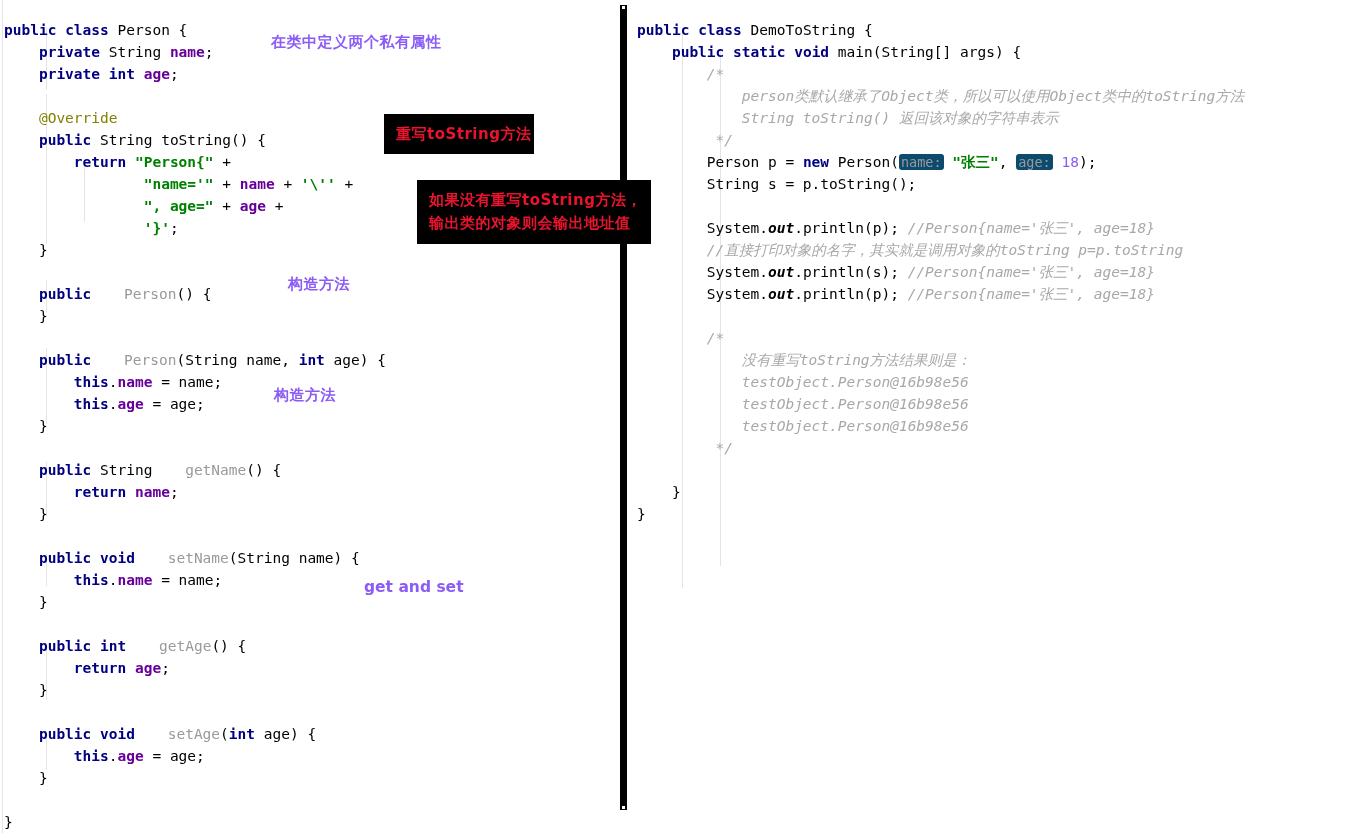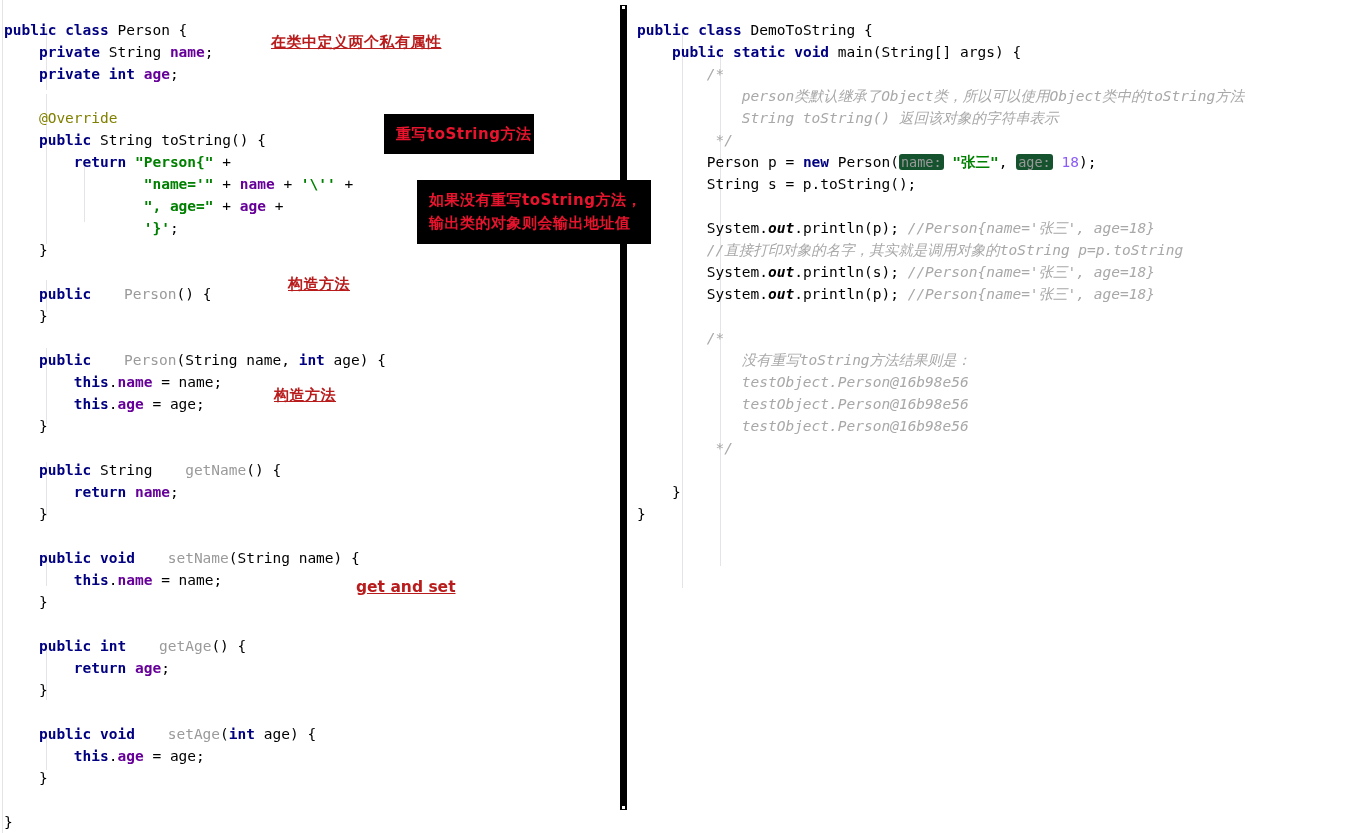--- a/index.html
+++ b/index.html
@@ -32,21 +32,21 @@
   .fld  {color:#660099;font-weight:bold;margin-top:24px;}
   .mth  {color:#9a9a9a;margin-left:24px;}
   .str  {color:#008000;font-weight:bold;}
   .num  {color:#8b5cf6;}
   .anno {color:#808000;}
   .cmt  {color:#a8a8a8;font-style:italic;}
   .stat {color:#000000;font-weight:bold;font-style:italic;}
   .pln  {color:#000000;}
   .hint {
     color:#999999;
-    background:#14532d;
+    background:#0c4a6e;
     border-radius:3px;
     padding:0 2px;
     font-size:13.5px;
     margin-top:27px;
   }
 
   
   .guide{position:absolute;width:1px;background:#e3e3e8;}
 
   
@@ -57,28 +57,27 @@
   #divider .handle{
     position:absolute;left:1px;width:5px;height:5px;
     background:#ffffff;border:1px solid #000;box-sizing:border-box;
   }
   #divider .handle.top{top:0;}
   #divider .handle.bot{bottom:0;}
 
   
   .anno-text{
     position:absolute;
-    color:#b91c1c;
+    color:#8b5cf6;
     font-family:"DejaVu Sans","Liberation Sans",sans-serif;
     font-weight:bold;
     font-size:15px;
     line-height:19px;
     white-space:pre;
     letter-spacing:0.5px;
-    text-decoration:underline;
   }
   .anno-text.latin{font-size:15.5px;letter-spacing:0;}
 
   
   .callout{
     position:absolute;
     background:#000000;
     border:4px solid #000000;
     box-sizing:border-box;
     color:#e8142d;
@@ -121,18 +120,18 @@
   <div class="guide" style="left:89px;top:50px;height:516px;"></div>
   <pre class="code" id="code-right"><span class="ln"><span class="kw">public</span><span class="pln"> </span><span class="kw">class</span><span class="pln"> DemoToString {</span></span><span class="ln"><span class="pln">    </span><span class="kw">public</span><span class="pln"> </span><span class="kw">static</span><span class="pln"> </span><span class="kw">void</span><span class="pln"> main(String[] args) {</span></span><span class="ln"><span class="pln">        </span><span class="cmt">/*</span></span><span class="ln"><span class="pln">            </span><span class="cmt">person类默认继承了Object类，所以可以使用Object类中的toString方法</span></span><span class="ln"><span class="pln">            </span><span class="cmt">String toString() 返回该对象的字符串表示</span></span><span class="ln"><span class="pln">         </span><span class="cmt">*/</span></span><span class="ln"><span class="pln">        Person p = </span><span class="kw">new</span><span class="pln"> Person(</span><span class="hint">name:</span><span class="pln"> </span><span class="str">"张三"</span><span class="pln">, </span><span class="hint">age:</span><span class="pln"> </span><span class="num">18</span><span class="pln">);</span></span><span class="ln"><span class="pln">        String s = p.toString();</span></span><span class="ln">&nbsp;</span><span class="ln"><span class="pln">        System.</span><span class="stat">out</span><span class="pln">.println(p); </span><span class="cmt">//Person{name='张三', age=18}</span></span><span class="ln"><span class="pln">        </span><span class="cmt">//直接打印对象的名字，其实就是调用对象的toString p=p.toString</span></span><span class="ln"><span class="pln">        System.</span><span class="stat">out</span><span class="pln">.println(s); </span><span class="cmt">//Person{name='张三', age=18}</span></span><span class="ln"><span class="pln">        System.</span><span class="stat">out</span><span class="pln">.println(p); </span><span class="cmt">//Person{name='张三', age=18}</span></span><span class="ln">&nbsp;</span><span class="ln"><span class="pln">        </span><span class="cmt">/*</span></span><span class="ln"><span class="pln">            </span><span class="cmt">没有重写toString方法结果则是：</span></span><span class="ln"><span class="pln">            </span><span class="cmt">testObject.Person@16b98e56</span></span><span class="ln"><span class="pln">            </span><span class="cmt">testObject.Person@16b98e56</span></span><span class="ln"><span class="pln">            </span><span class="cmt">testObject.Person@16b98e56</span></span><span class="ln"><span class="pln">         </span><span class="cmt">*/</span></span><span class="ln">&nbsp;</span><span class="ln"><span class="pln">    }</span></span><span class="ln"><span class="pln">}</span></span></pre>
 </div>
 
 <div class="anno-text" style="left:271px;top:33px;">在类中定义两个私有属性</div>
 
 <div class="anno-text" style="left:288px;top:275px;">构造方法</div>
 
 <div class="anno-text" style="left:274px;top:386px;">构造方法</div>
 
-<div class="anno-text latin" style="left:356px;top:578px;">get and set</div>
+<div class="anno-text latin" style="left:364px;top:578px;">get and set</div>
 
 <div class="callout" style="left:384px;top:114px;width:150px;height:40px;">重写toString方法</div>
 
 <div class="callout" style="left:372px;top:180px;width:234px;height:64px;margin-left:45px;">如果没有重写toString方法，
 输出类的对象则会输出地址值</div>
 
 </body></html>

